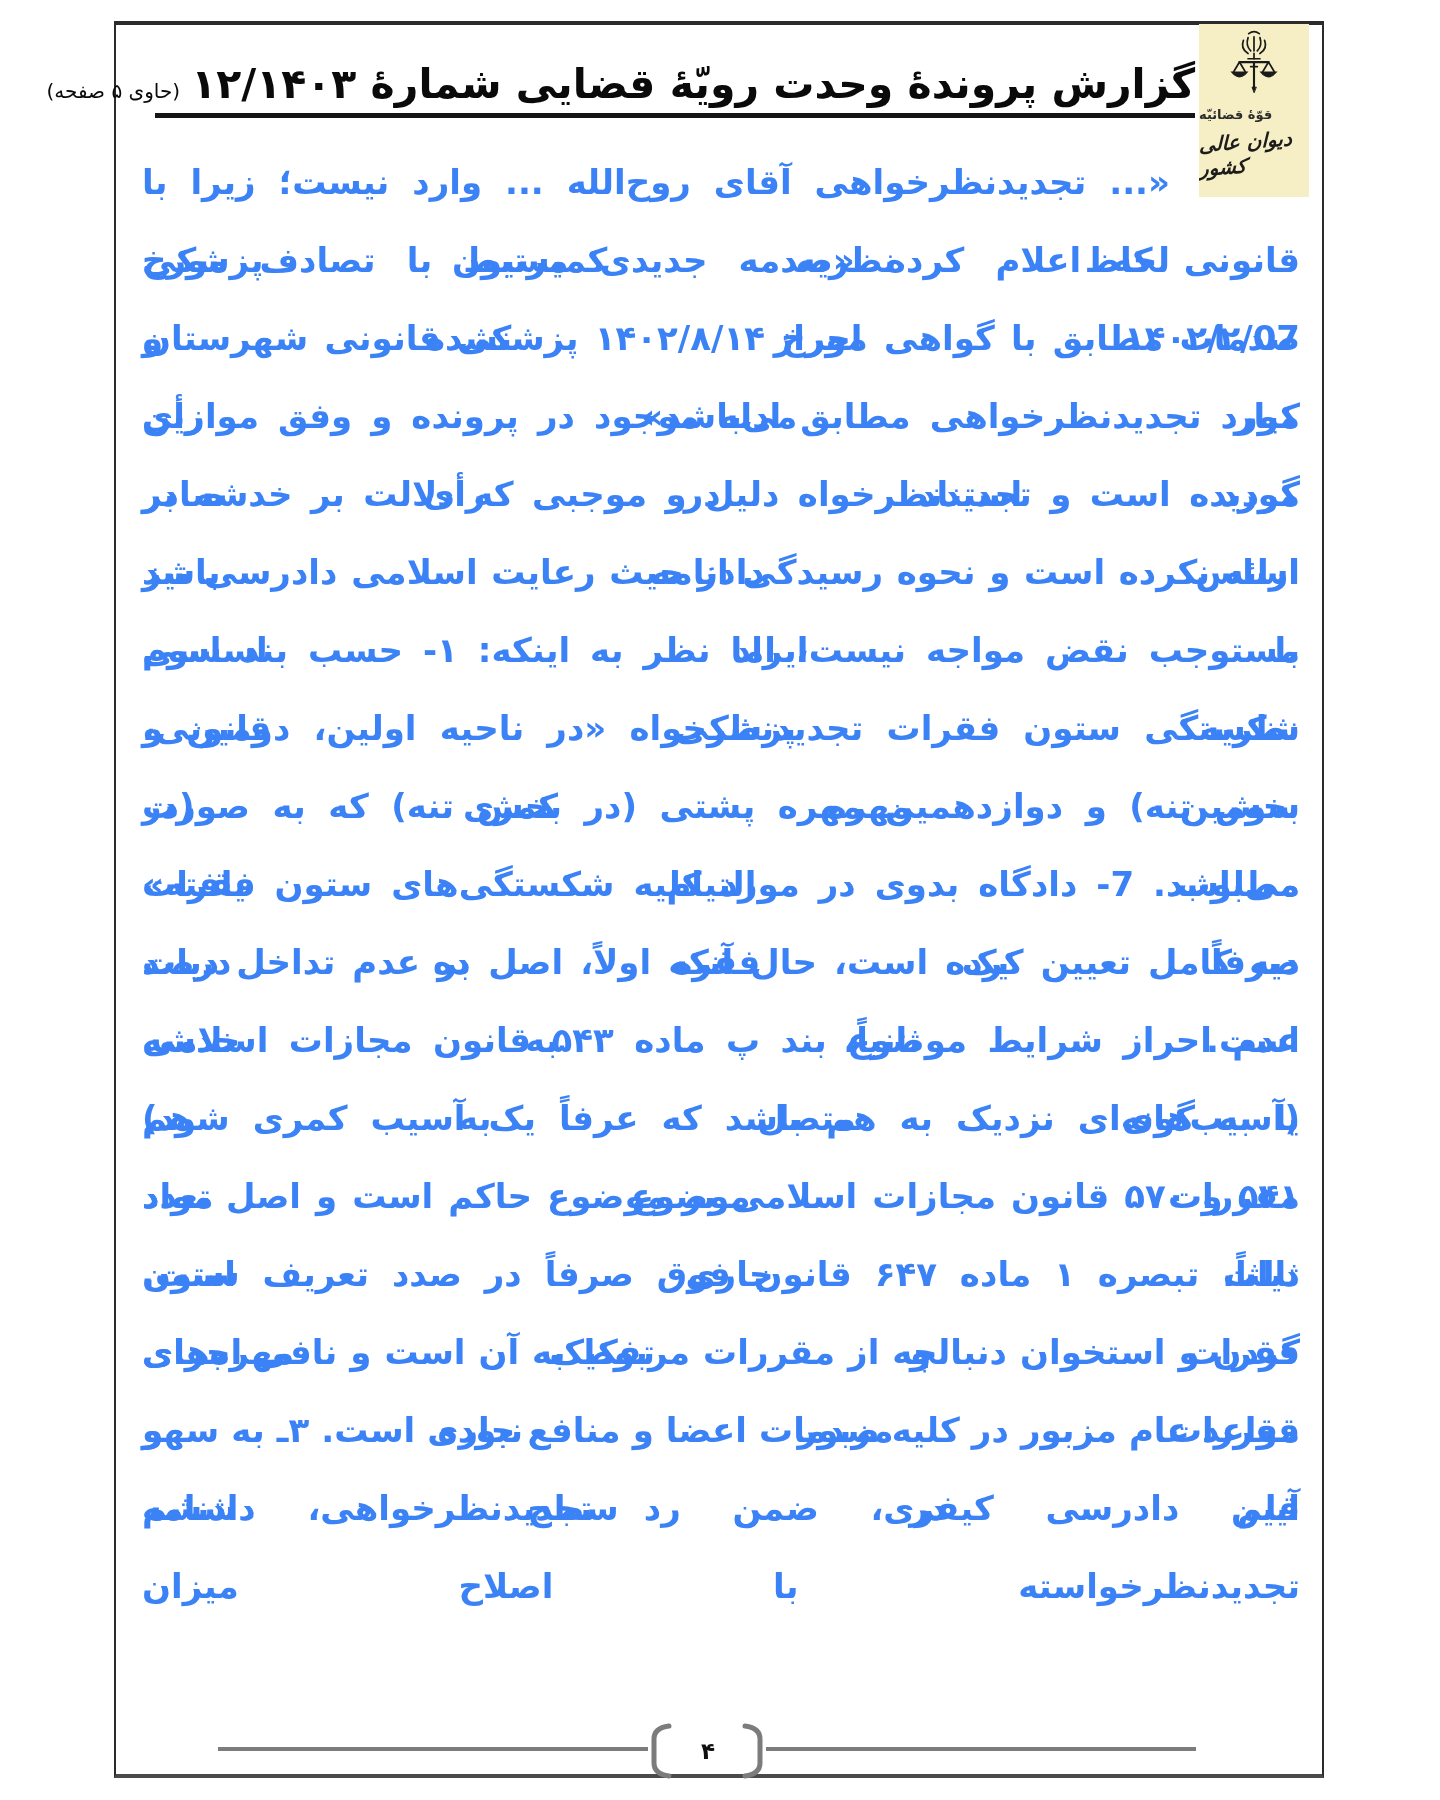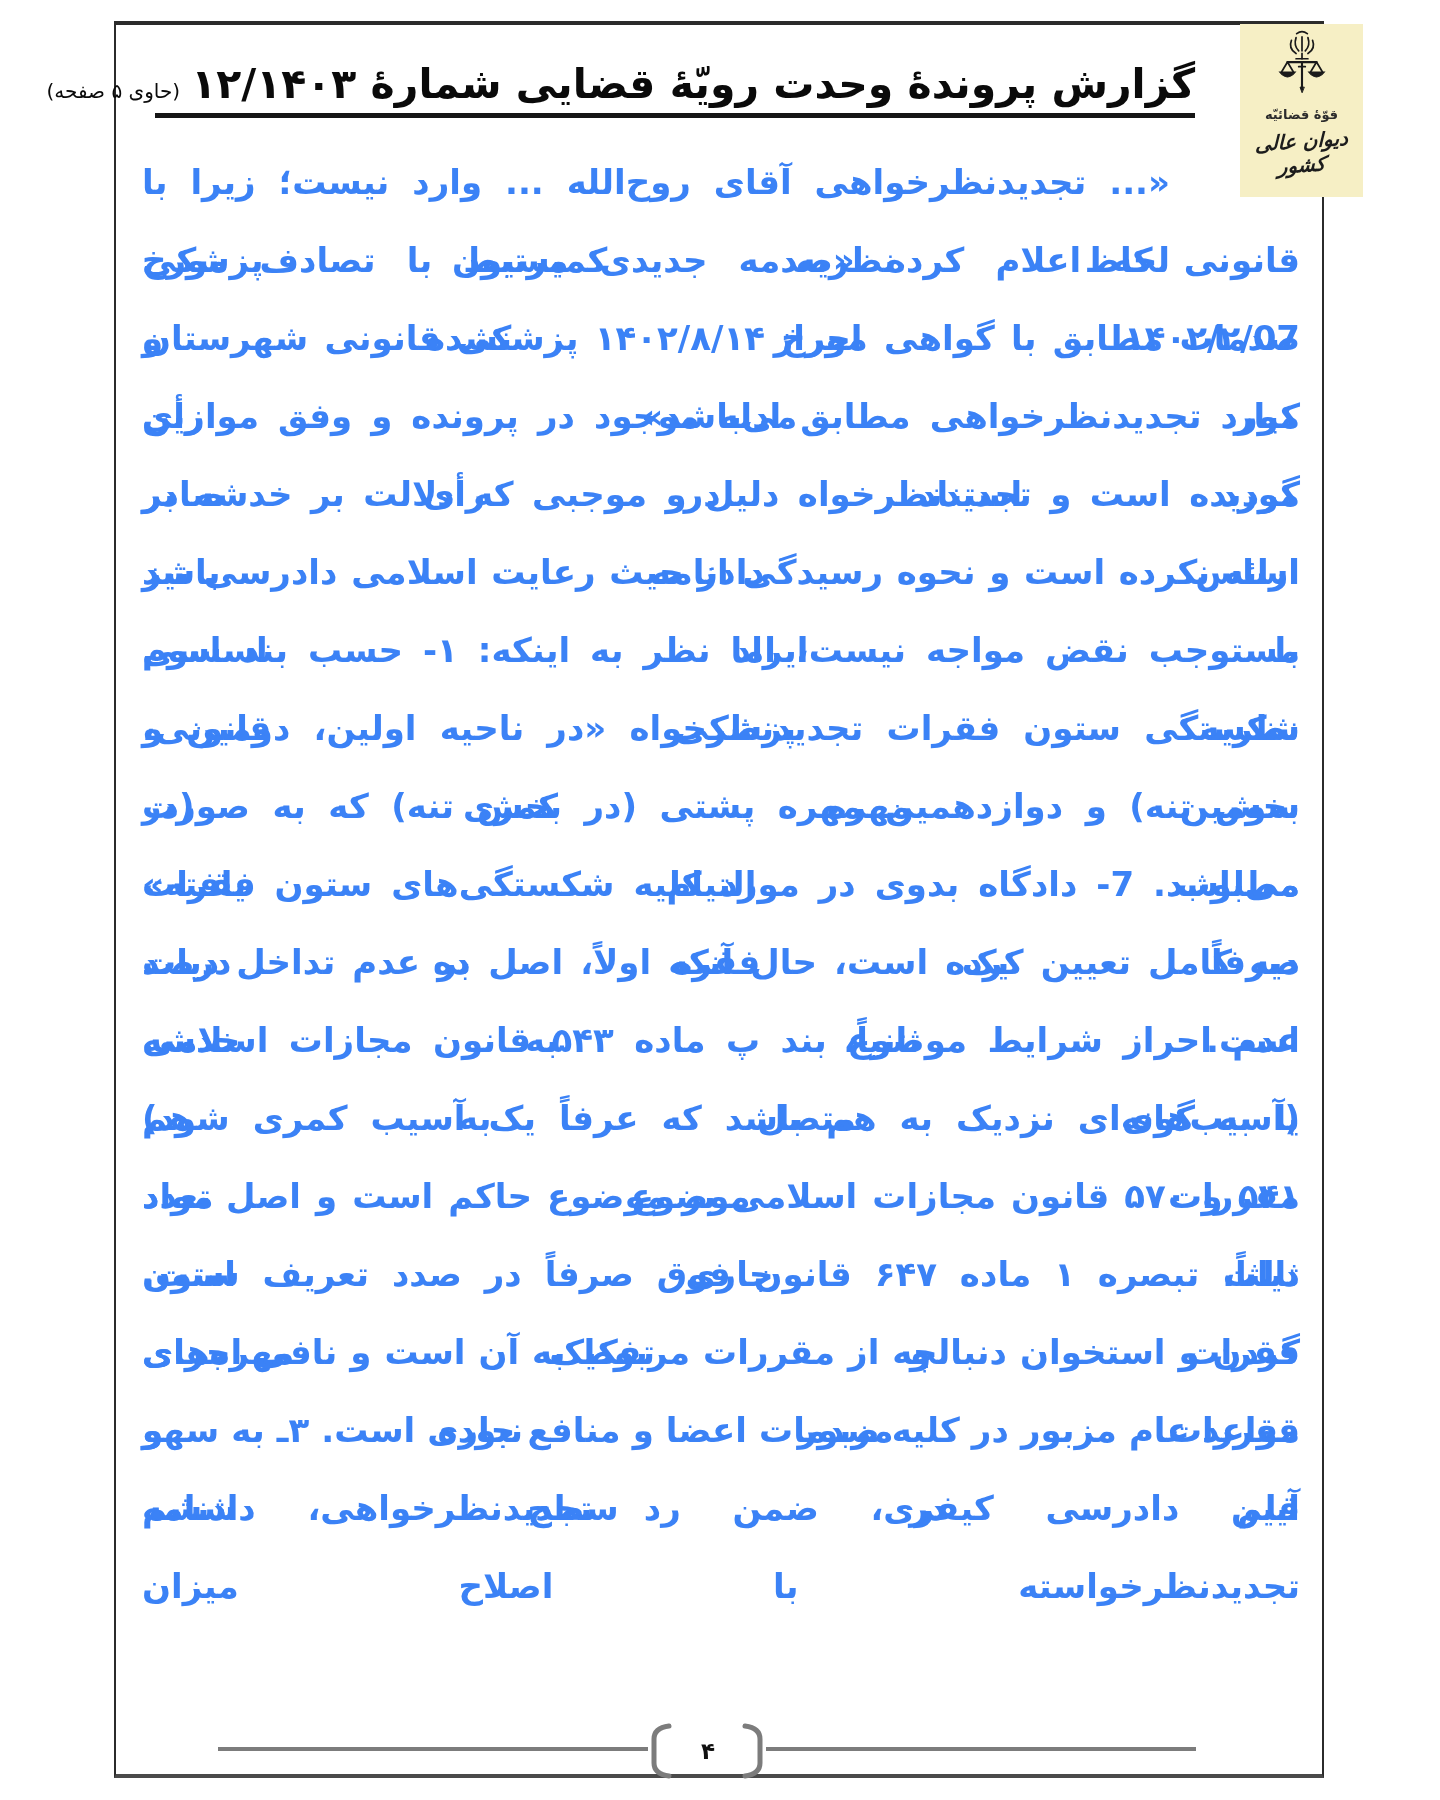--- a/index.html
+++ b/index.html
@@ -7,22 +7,22 @@
   body {
     width:1440px; height:1800px; position:relative; overflow:hidden;
     font-family:"DejaVu Sans", sans-serif; color:#111;
   }
   .page-frame {
     position:absolute; left:114px; top:21px; width:1210px; height:1757px;
     border:2px solid #2b2b2b; border-top:4px solid #2b2b2b; border-bottom:4px solid #4a4a4a;
     background:#ffffff;
   }
   .logo-box {
-    position:absolute; left:1199px; top:24px; width:123px; height:173px;
-    background:#f6efc5; text-align:center; overflow:hidden;margin-left:41px;
+    position:absolute; left:1199px; top:24px; width:110px; height:173px;
+    background:#f6efc5; text-align:left; overflow:hidden;
   }
   .logo-box svg { display:block; margin:5px auto 0 auto; }
   .authority-name {
     font-size:13px; font-weight:bold; color:#2d2d2d; direction:rtl; margin-top:0;
   }
   .court-name {
     font-size:20px; font-weight:bold; font-style:italic; color:#1c1c1c;
     direction:rtl; margin-top:7px; transform:skewY(-4deg);
   }
   .title-wrap {

